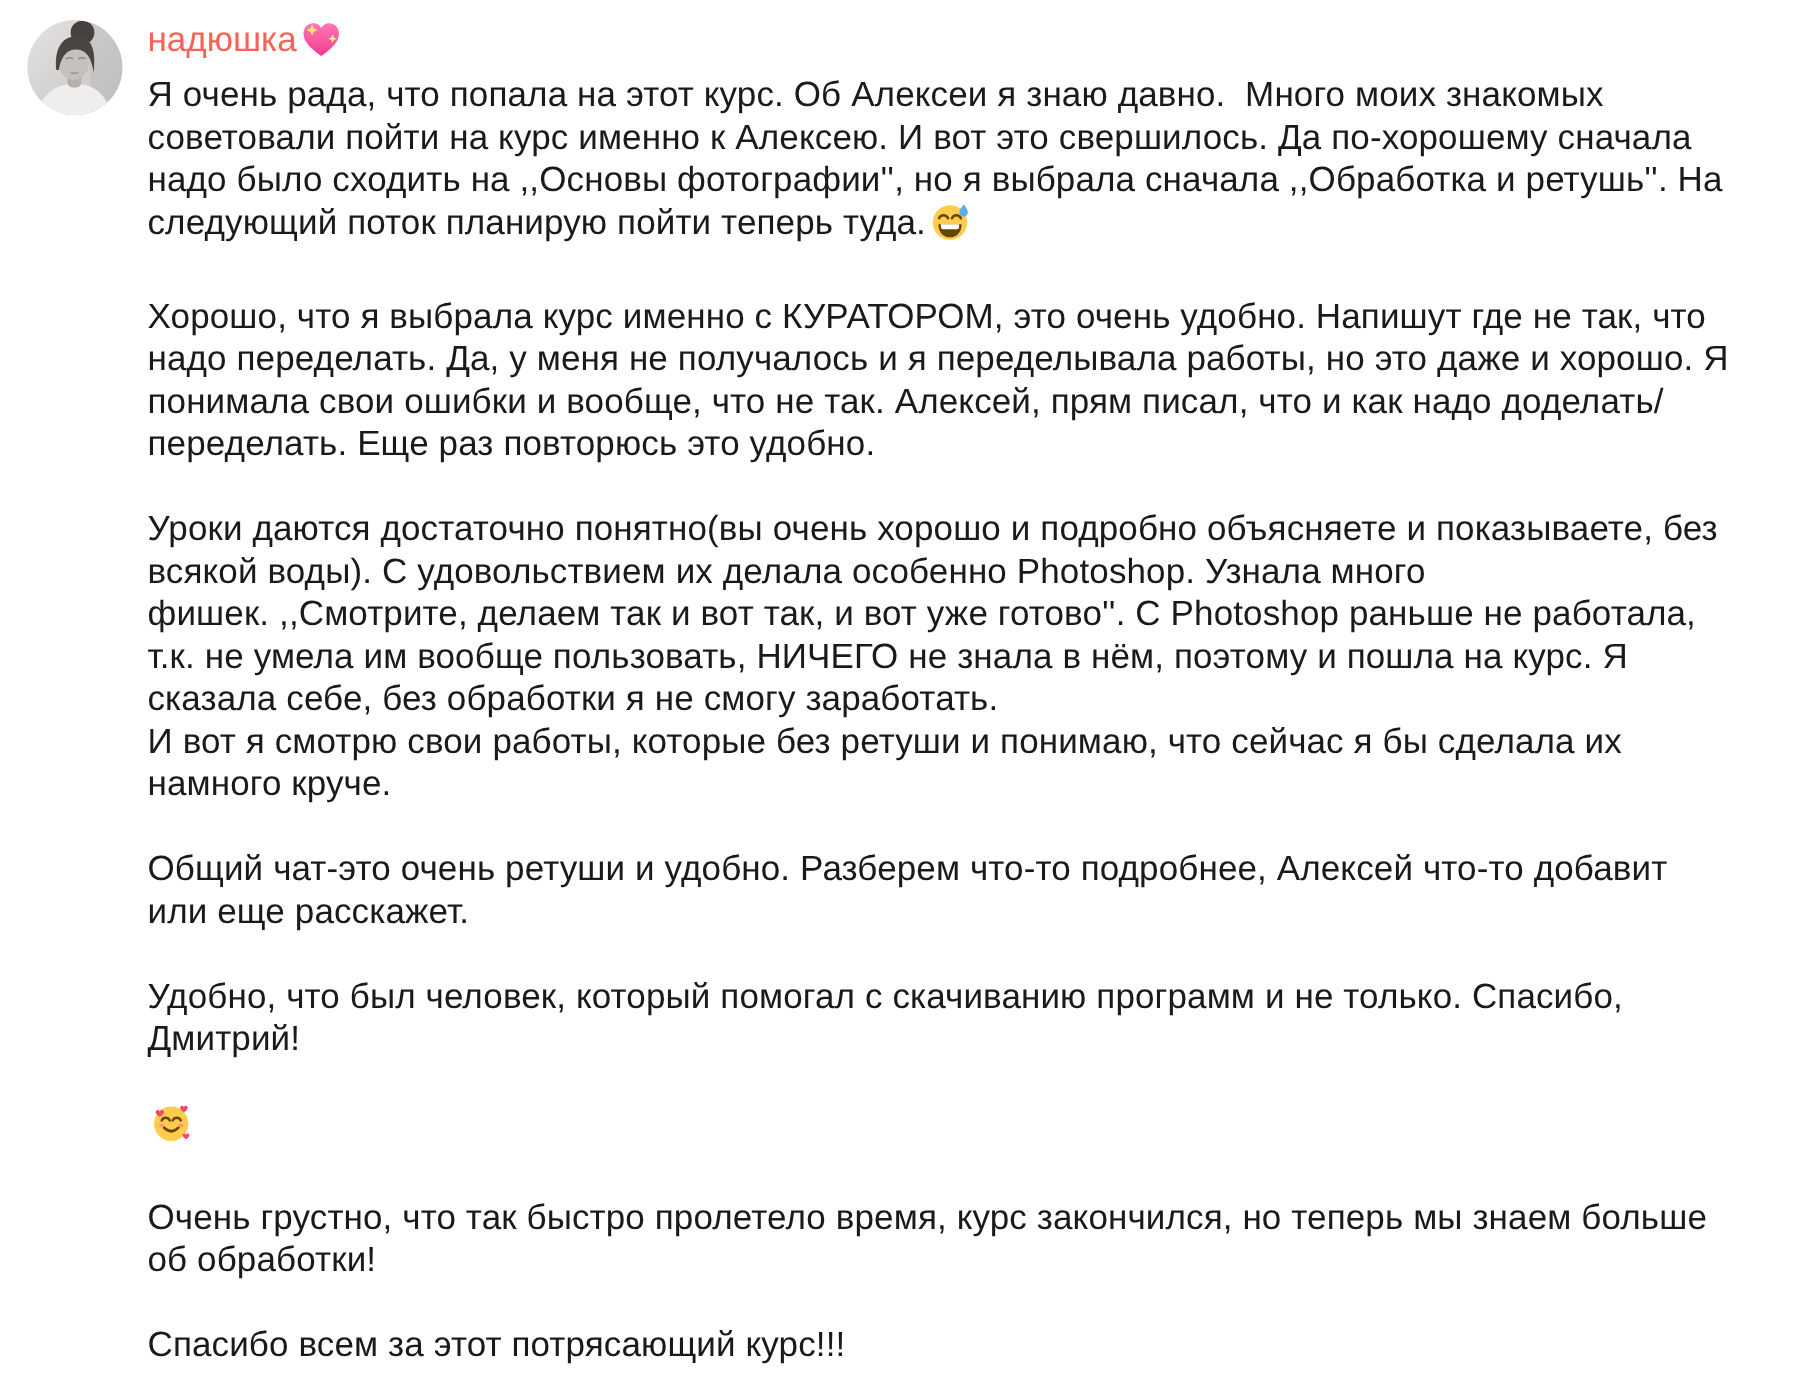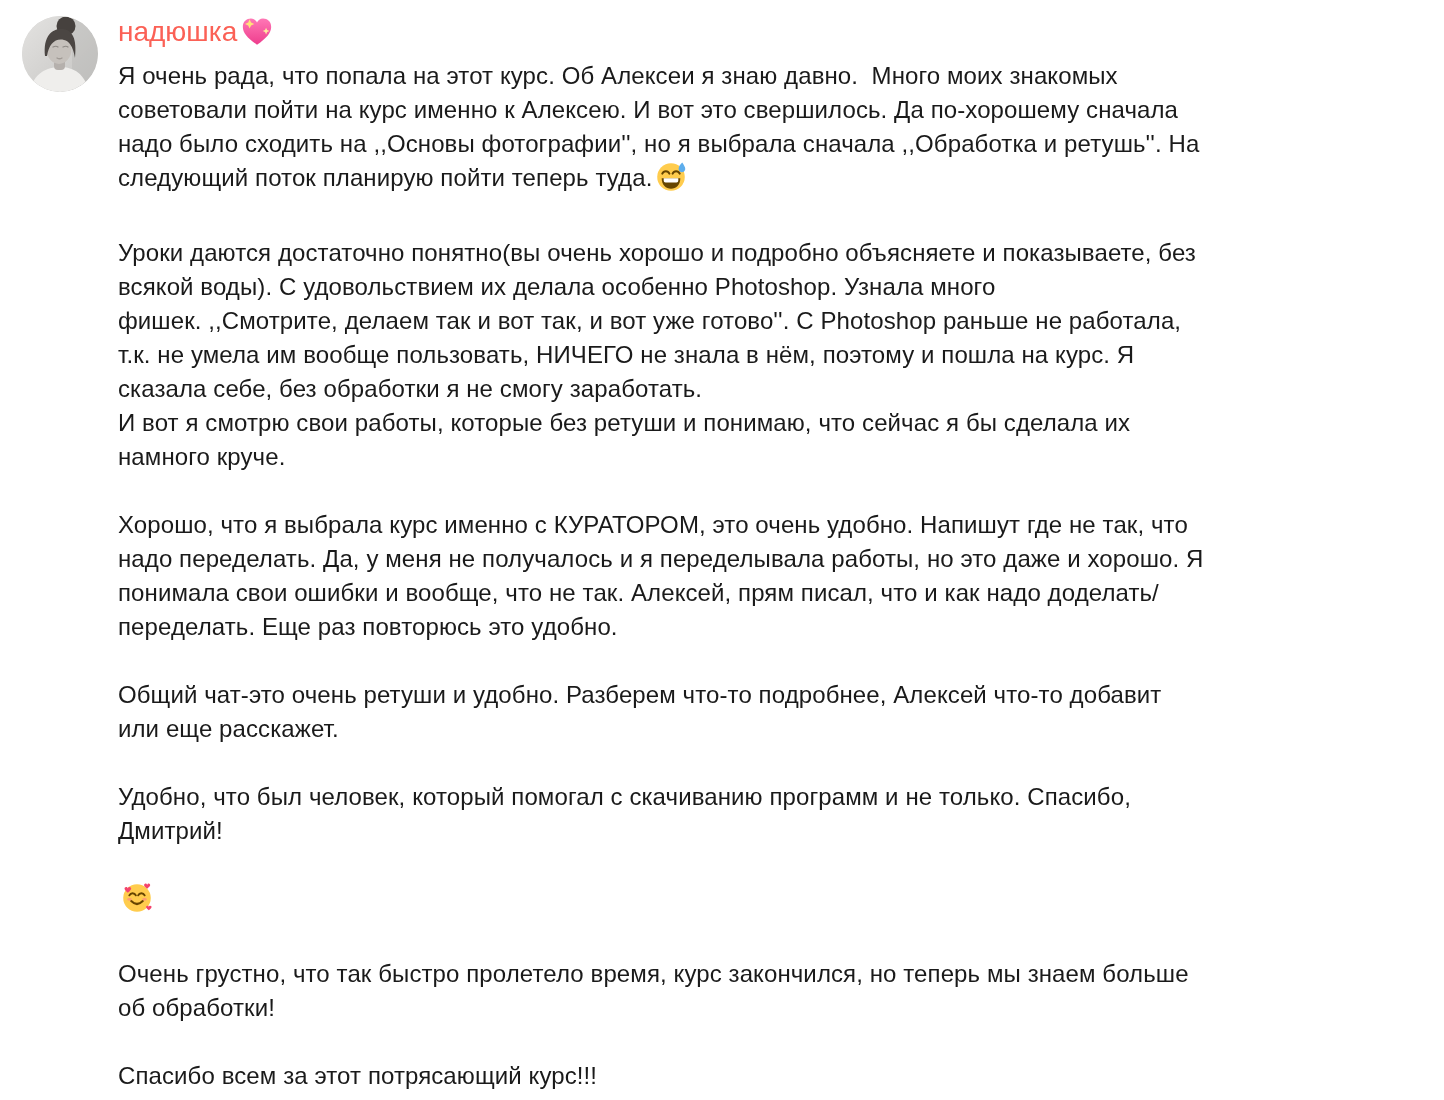--- a/index.html
+++ b/index.html
@@ -42,21 +42,21 @@
     color: #fb6156;
     cursor: pointer;
   }
   .emoji {
     display: inline-block;
     vertical-align: -7px;
     margin-left: 3px;
   }
   .body p {
     margin: 0 0 34px 0;
-    font-size: 24px;
+    font-size: 28px;
     line-height: 34px;
     color: #1a1a1a;
     white-space: pre-wrap;
     letter-spacing: 0.1px;
   }
   .body p:last-child { margin-bottom: 11px; }
 </style>
 </head>
 <body>
 
@@ -118,32 +118,32 @@
 надо было сходить на ,,Основы фотографии'', но я выбрала сначала ,,Обработка и ретушь''. На
 следующий поток планирую пойти теперь туда.</span><span class="emoji"><svg width="32" height="32" viewBox="0 0 36 36">
         <circle cx="18" cy="18" r="15.5" fill="#ffcc4d"></circle>
         <path d="M8.2 14.2 c1.6 -3.6 6.4 -3.6 8 0" stroke="#664500" stroke-width="2.3" fill="none" stroke-linecap="round"></path>
         <path d="M19.8 14.2 c1.6 -3.6 6.4 -3.6 8 0" stroke="#664500" stroke-width="2.3" fill="none" stroke-linecap="round"></path>
         <path d="M7.5 19.5 c0 7.5 4.8 11.8 10.5 11.8 s10.5 -4.3 10.5 -11.8 Z" fill="#664500"></path>
         <path d="M9.8 19.5 h16.4 v2.6 a2 2 0 0 1 -2 2 h-12.4 a2 2 0 0 1 -2 -2 Z" fill="#ffffff"></path>
         <path d="M30.6 1.8 c2.9 4.2 4.9 7.6 2.1 10 c-2.2 1.9 -5.3 0.6 -6 -1.9 c-0.7 -2.6 1.3 -5.6 3.9 -8.1 Z" fill="#5dadec"></path>
       </svg></span></p>
 
+      <p><span>Хорошо, что я выбрала курс именно с КУРАТОРОМ, это очень удобно. Напишут где не так, что
+надо переделать. Да, у меня не получалось и я переделывала работы, но это даже и хорошо. Я
+понимала свои ошибки и вообще, что не так. Алексей, прям писал, что и как надо доделать/
+переделать. Еще раз повторюсь это удобно.</span></p>
+
       <p><span>Уроки даются достаточно понятно(вы очень хорошо и подробно объясняете и показываете, без
 всякой воды). С удовольствием их делала особенно Photoshop. Узнала много
 фишек. ,,Смотрите, делаем так и вот так, и вот уже готово''. С Photoshop раньше не работала,
 т.к. не умела им вообще пользовать, НИЧЕГО не знала в нём, поэтому и пошла на курс. Я
 сказала себе, без обработки я не смогу заработать.
 И вот я смотрю свои работы, которые без ретуши и понимаю, что сейчас я бы сделала их
 намного круче.</span></p>
-
-      <p><span>Хорошо, что я выбрала курс именно с КУРАТОРОМ, это очень удобно. Напишут где не так, что
-надо переделать. Да, у меня не получалось и я переделывала работы, но это даже и хорошо. Я
-понимала свои ошибки и вообще, что не так. Алексей, прям писал, что и как надо доделать/
-переделать. Еще раз повторюсь это удобно.</span></p>
 
       <p><span>Общий чат-это очень ретуши и удобно. Разберем что-то подробнее, Алексей что-то добавит
 или еще расскажет.</span></p>
 
       <p><span>Удобно, что был человек, который помогал с скачиванию программ и не только. Спасибо,
 Дмитрий!</span></p>
 
       <p><span class="emoji"><svg width="32" height="32" viewBox="0 0 36 36">
         <circle cx="18" cy="18" r="15.5" fill="#ffcc4d"></circle>
         <path d="M9.4 15.0 c1.5 -3.2 5.8 -3.2 7.3 0" stroke="#664500" stroke-width="2.2" fill="none" stroke-linecap="round"></path>

